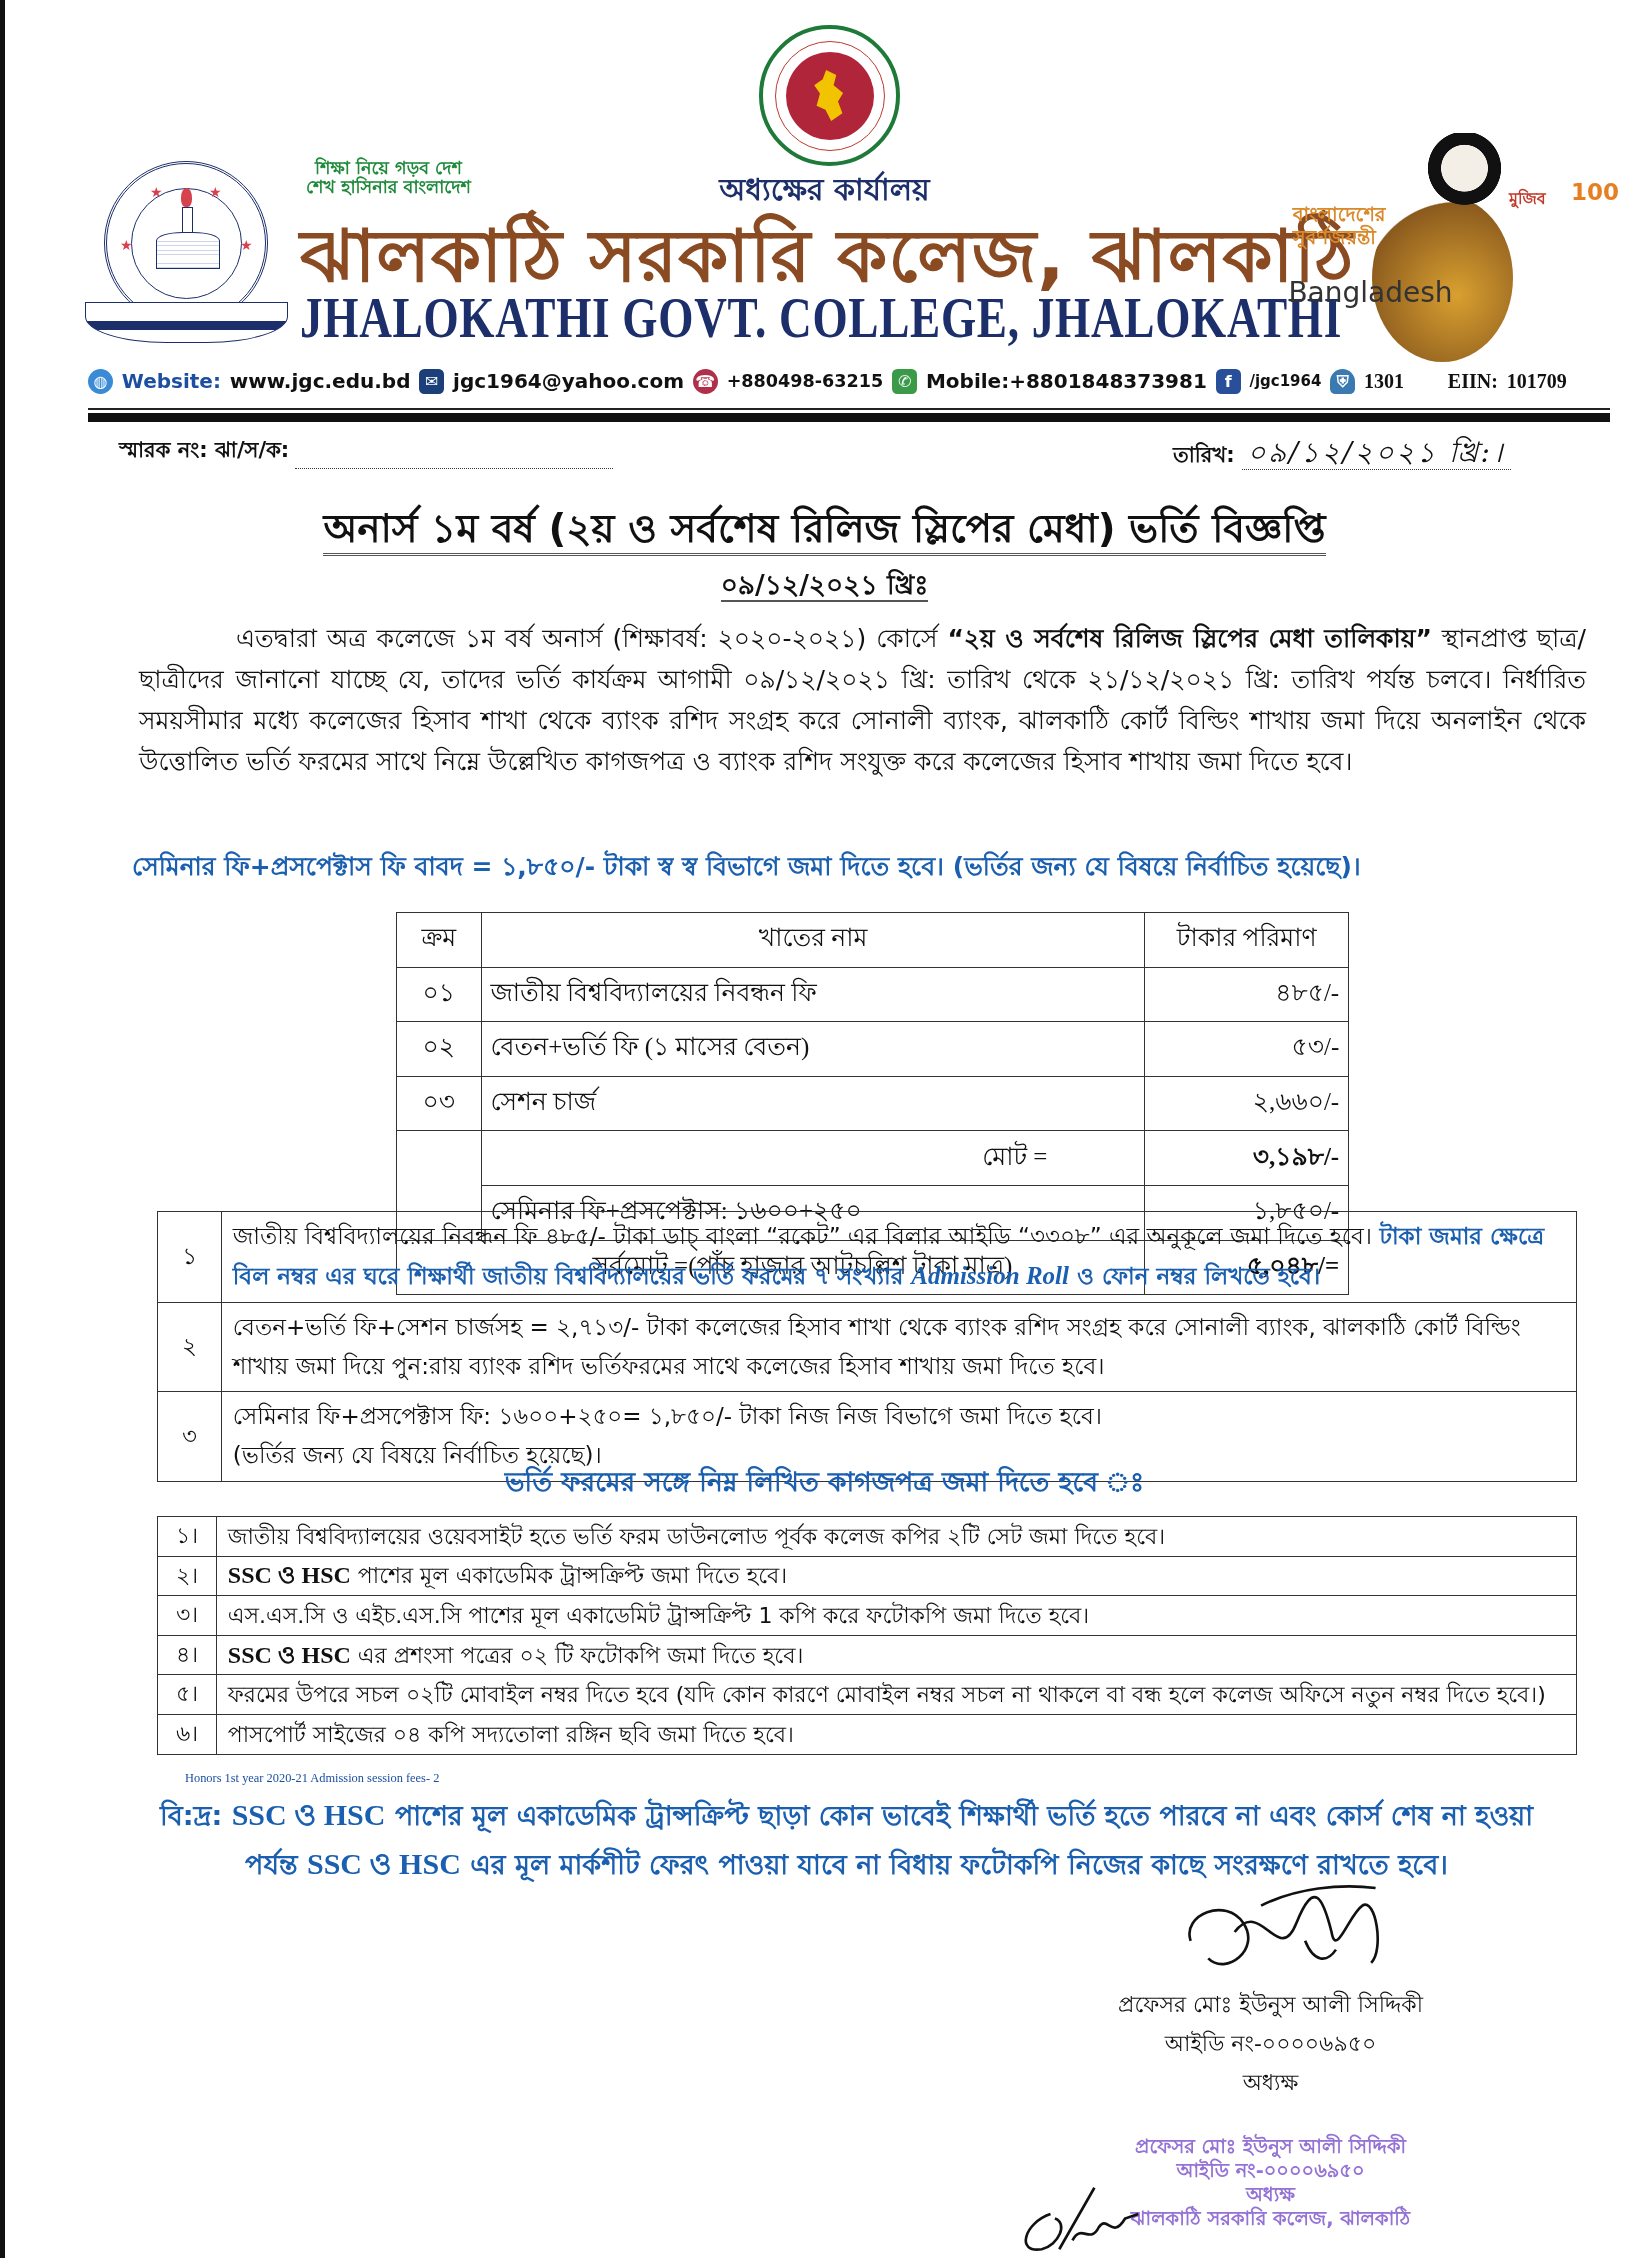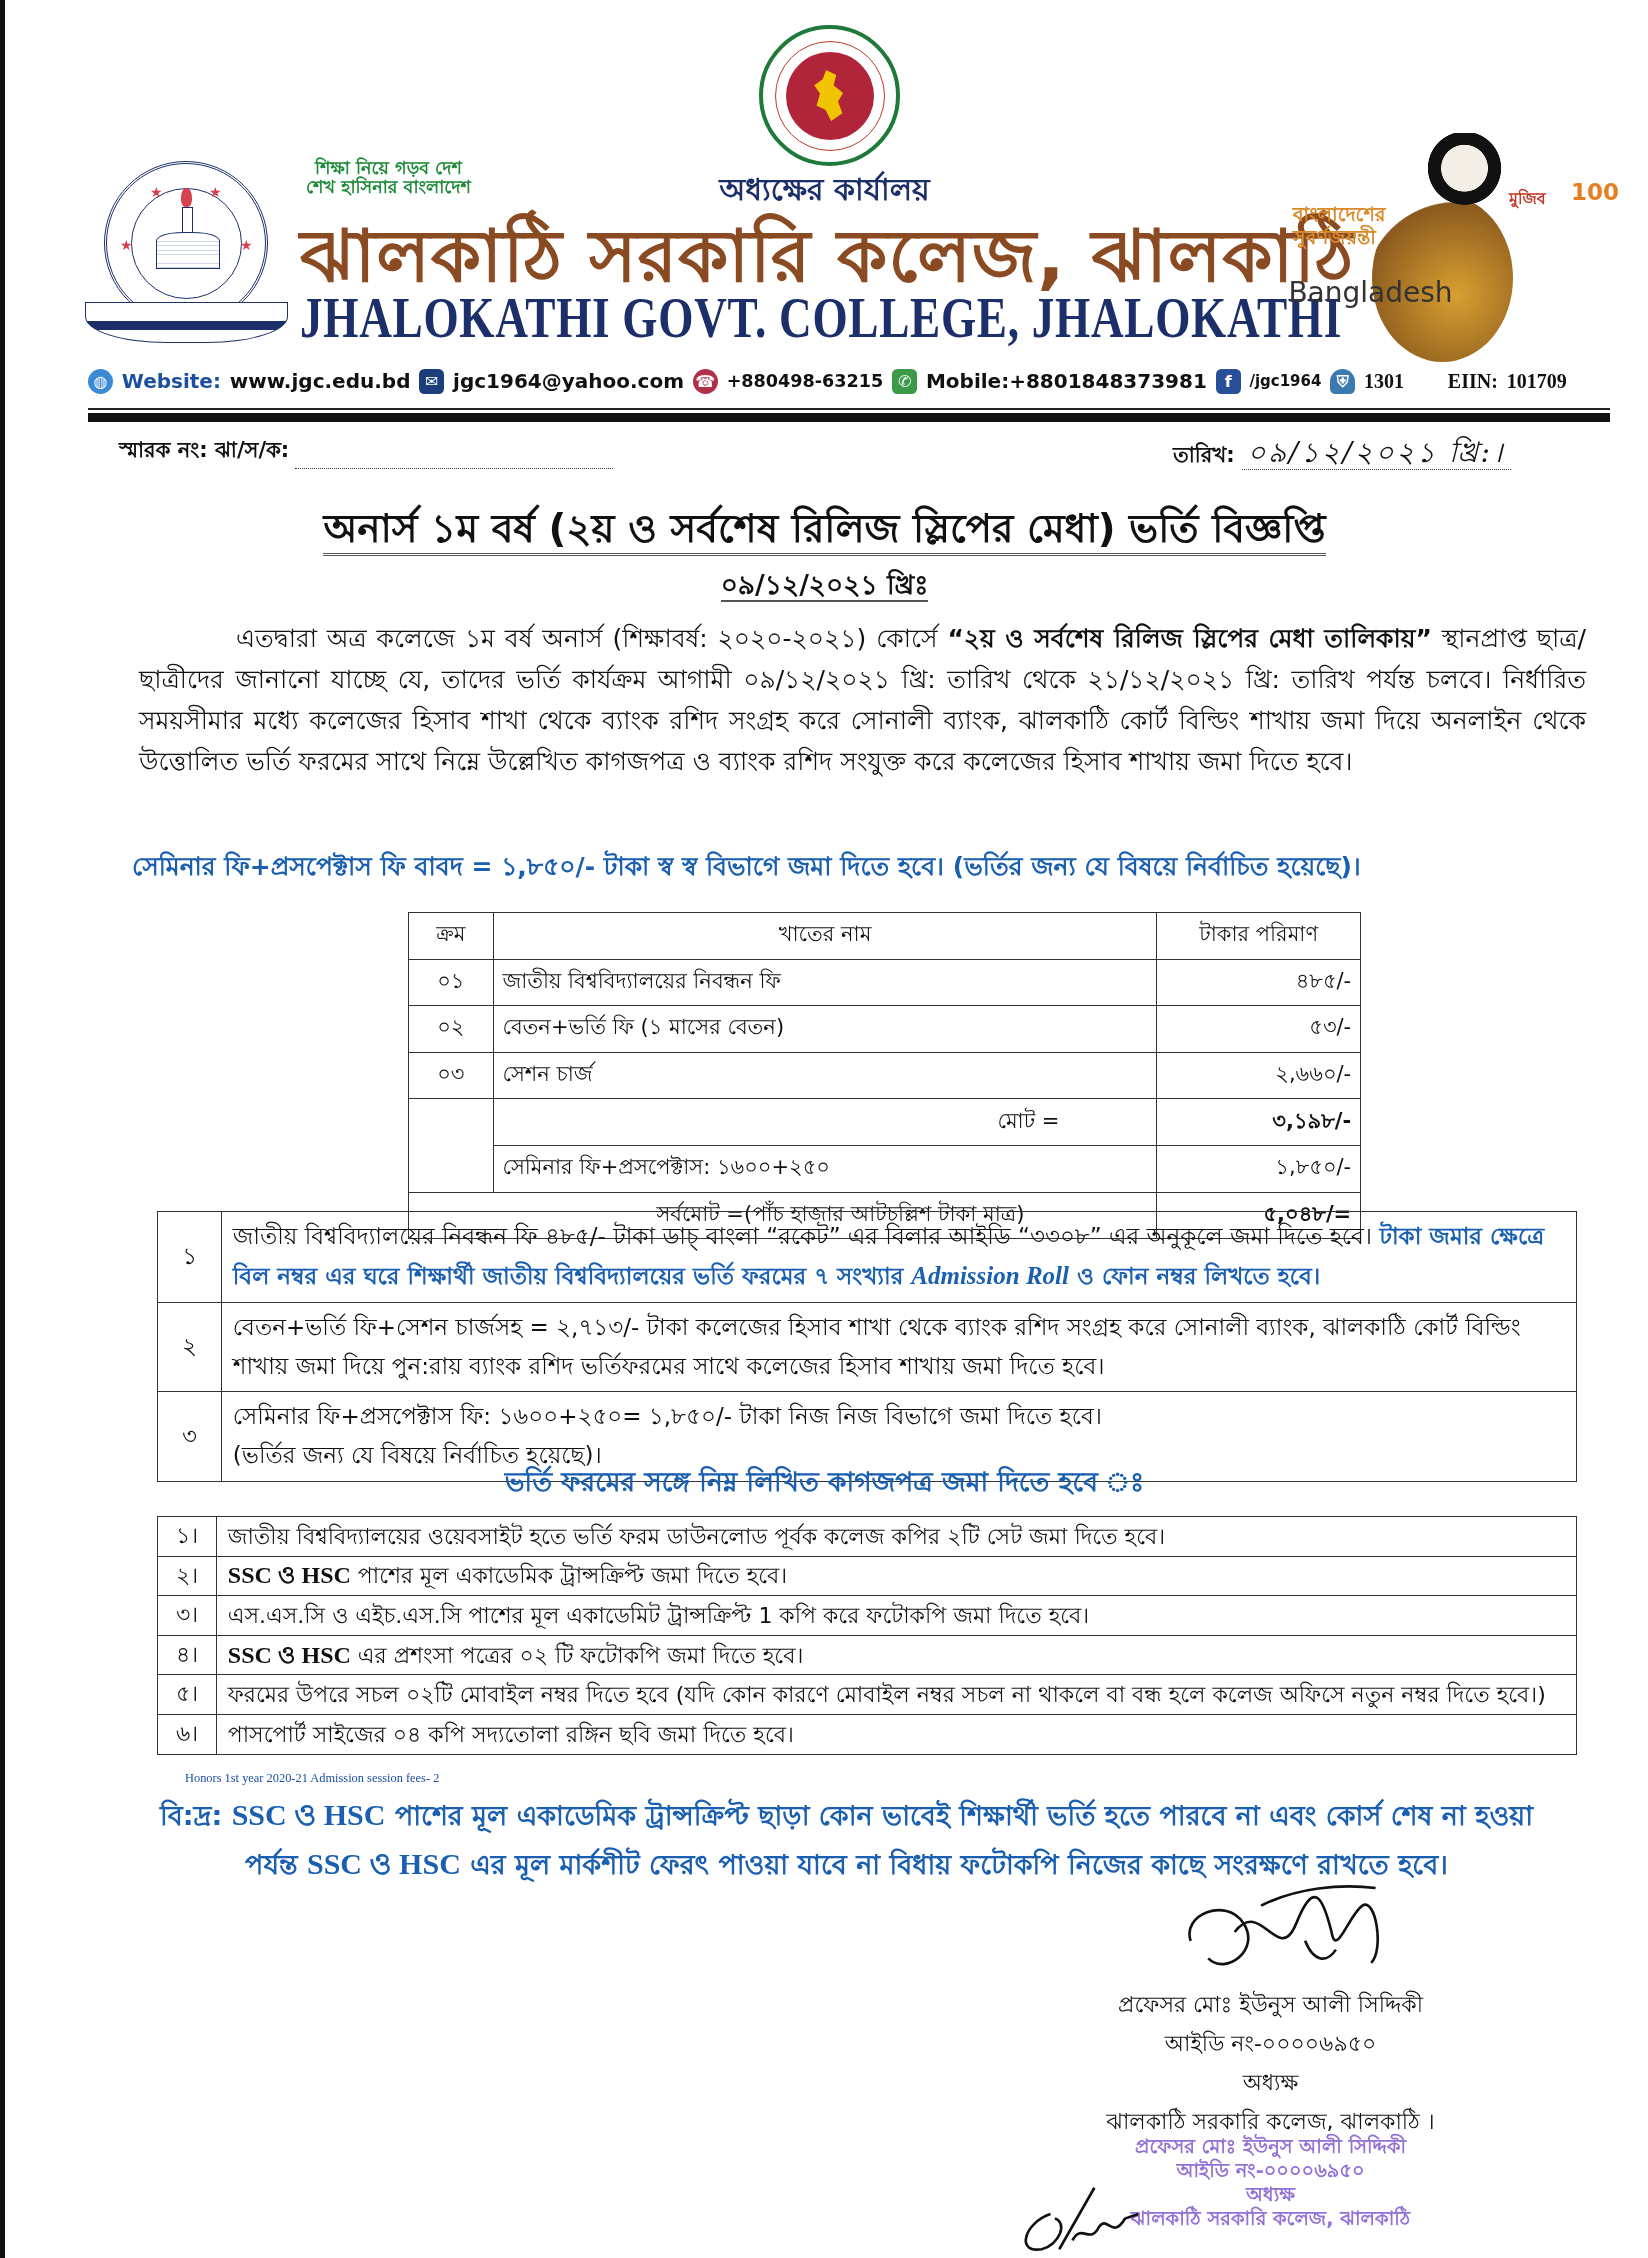--- a/index.html
+++ b/index.html
@@ -64,21 +64,21 @@
   .doc-date { left: 0; top: 565px; width: 1649px; text-align: center; font-size: 26.5px; font-weight: bold; }
   .doc-date span { border-bottom: 2.6px double #555; }
 
   
   .body-para { left: 139px; top: 618px; width: 1447px; font-size: 25px; line-height: 41px; text-align: justify; text-indent: 97px; }
   .body-para b { font-weight: bold; }
   .seminar-note { left: 132px; top: 847px; width: 1500px; color: #1a5fb0; font-size: 25px; font-weight: bold; white-space: nowrap; }
 
   
   table { border-collapse: collapse; }
-  .fee-table { left: 408px; top: 912px; width: 953px; font-size: 21px; }
+  .fee-table { left: 396px; top: 912px; width: 953px; font-size: 25px; font-family: Liberation Serif, serif; }
   .fee-table td, .fee-table th { border: 1.8px solid #333; padding: 5.3px 8.8px; height: 30px; font-weight: normal; }
   .fee-table th { text-align: center; }
   .fee-table .sl { width: 66px; text-align: center; }
   .fee-table .amt { width: 185px; text-align: right; }
   .fee-table .total-lbl { text-align: right; padding-right: 97px; margin-left: 24px; }
   .fee-table .grand-lbl { text-align: right; padding-right: 132px; }
 
   
   .instr-table { left: 157px; top: 1211px; width: 1420px; font-size: 23px; }
   .instr-table td { border: 1.8px solid #333; padding: 5.3px 10.6px; line-height: 39px; vertical-align: middle; }
@@ -284,21 +284,20 @@
 </div>
 
 <svg class="abs signature" viewBox="0 0 260 120">
   <path d="M20 70 C 10 40, 60 20, 80 50 S 60 110, 40 90 M70 60 C 100 20, 120 100, 140 50 S 170 20, 180 60 C 185 90, 200 40, 215 30 C 230 20, 240 80, 225 95 M150 70 C 160 95, 175 95, 185 80 M100 30 C 140 10, 190 5, 230 10" fill="none" stroke="#111" stroke-width="3"></path>
 </svg>
 
 <div class="abs sign-block">
   <div>প্রফেসর মোঃ ইউনুস আলী সিদ্দিকী</div>
   <div>আইডি নং-০০০০৬৯৫০</div>
   <div>অধ্যক্ষ</div>
-  <div>ঝালকাঠি সরকারি কলেজ, ঝালকাঠি ।</div>
 </div>
 
 <div class="abs stamp">
   <div>প্রফেসর মোঃ ইউনুস আলী সিদ্দিকী</div>
   <div>আইডি নং-০০০০৬৯৫০</div>
   <div>অধ্যক্ষ</div>
   <div>ঝালকাঠি সরকারি কলেজ, ঝালকাঠি</div>
 </div>
 
 <svg class="abs init-sign" viewBox="0 0 190 90">

